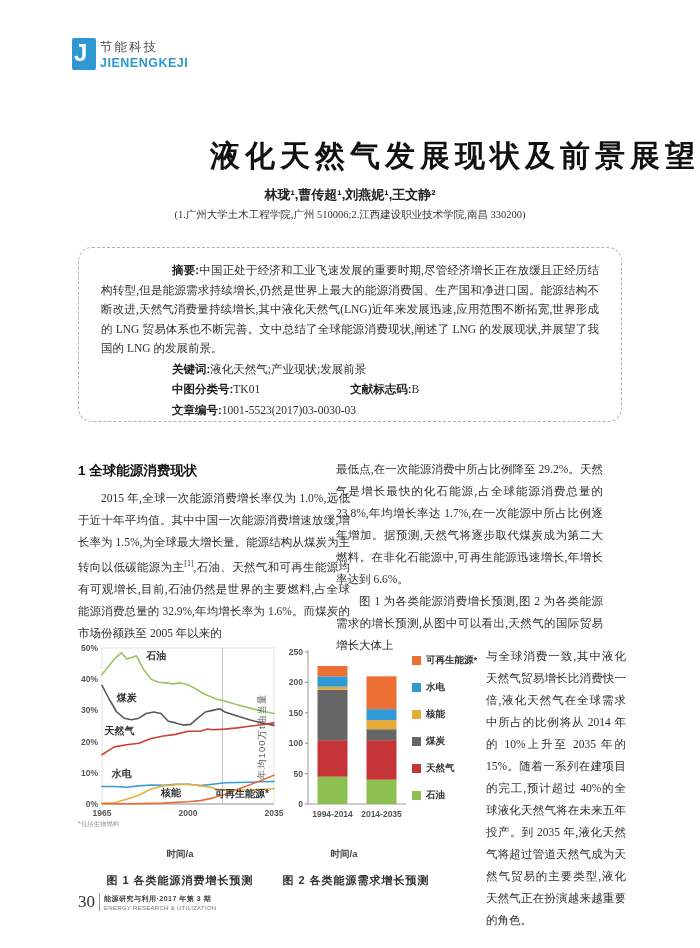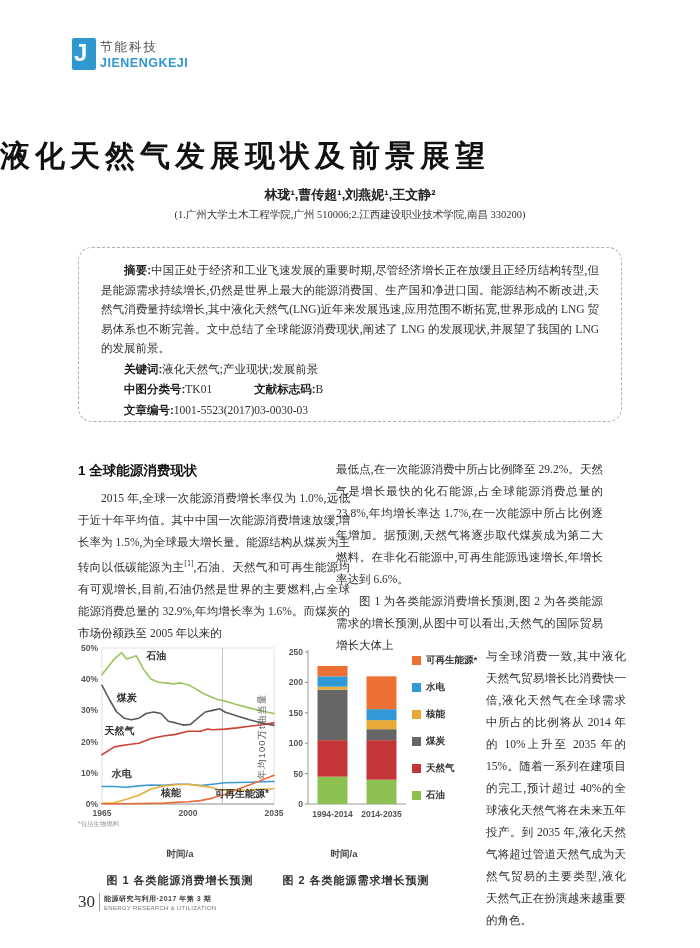--- a/index.html
+++ b/index.html
@@ -7,33 +7,33 @@
   .page { position:relative; width:700px; height:948px; background:#ffffff; overflow:hidden; }
 
   
   .logo { position:absolute; left:72px; top:38px; display:flex; align-items:center; gap:4px; }
   .logo-mark { width:24px; height:32px; background:#2f98d0; color:#ffffff; font-weight:bold;
                font-size:24px; line-height:30px; text-align:left; padding-left:2px; border-radius:2px; }
   .logo-cn { font-size:12.5px; color:#4a4a4a; letter-spacing:2px; }
   .logo-en { font-size:12.5px; color:#2f98d0; font-weight:bold; letter-spacing:0.5px; }
 
   
-  .title { position:absolute; left:0; top:136px; width:700px; text-align:left;
+  .title { position:absolute; left:0; top:136px; width:700px; text-align:right;
            font-size:30px; font-weight:bold; letter-spacing:5px; color:#111; }
   .authors { position:absolute; left:0; top:186px; width:700px; text-align:center;
              font-size:13px; font-weight:bold; color:#222; }
   .affiliation { position:absolute; left:0; top:208px; width:700px; text-align:center;
                  font-size:10.5px; color:#333; font-family:"Liberation Serif", serif; }
 
   
   .abstract-box { position:absolute; left:78px; top:247px; width:544px; height:175px;
                   border:1px dashed #b0b0b0; border-radius:14px; padding:13px 22px 10px 22px;
                   font-family:"Liberation Serif", serif; font-size:11.5px; line-height:19.5px;
                   text-align:justify; color:#303030; }
-  .abstract-box b { font-family:"Liberation Sans", sans-serif; font-weight:bold; color:#1c1c1c; }
+  .abstract-box b { font-family:"Liberation Sans", sans-serif; font-weight:bold; color:#1c1c1c;margin-left:48px; }
   .abstract-para { text-indent:2em; }
   .meta-line { text-indent:2em; margin-top:1px; }
   .meta-gap { display:inline-block; width:42px; }
 
   
   .section-heading { position:absolute; left:78px; top:462px; font-size:13.5px; font-weight:bold; color:#111; }
   .col-left { position:absolute; left:78px; top:487px; width:272px; font-family:"Liberation Serif", serif;
               font-size:11.5px; line-height:22px; text-align:justify; color:#303030; }
   .col-left p { text-indent:2em; }
   .col-left sup { font-size:8px; }

